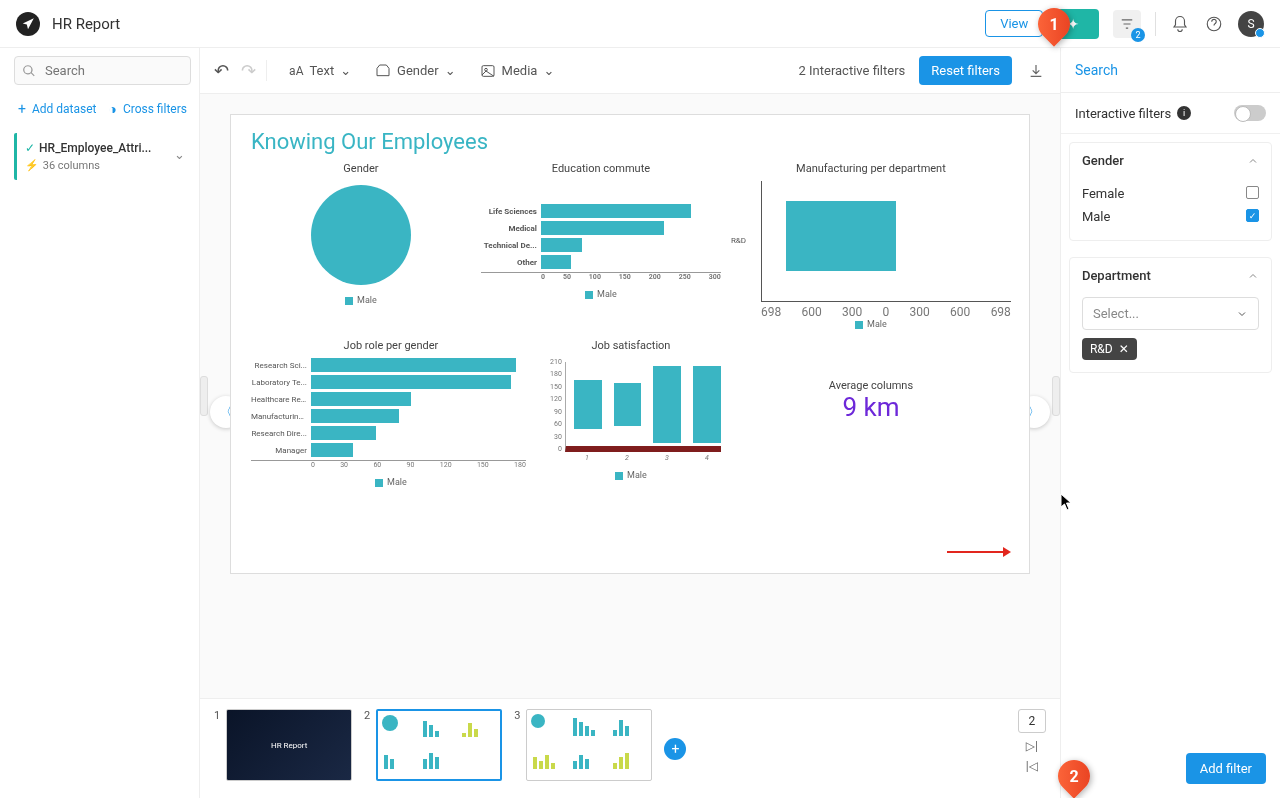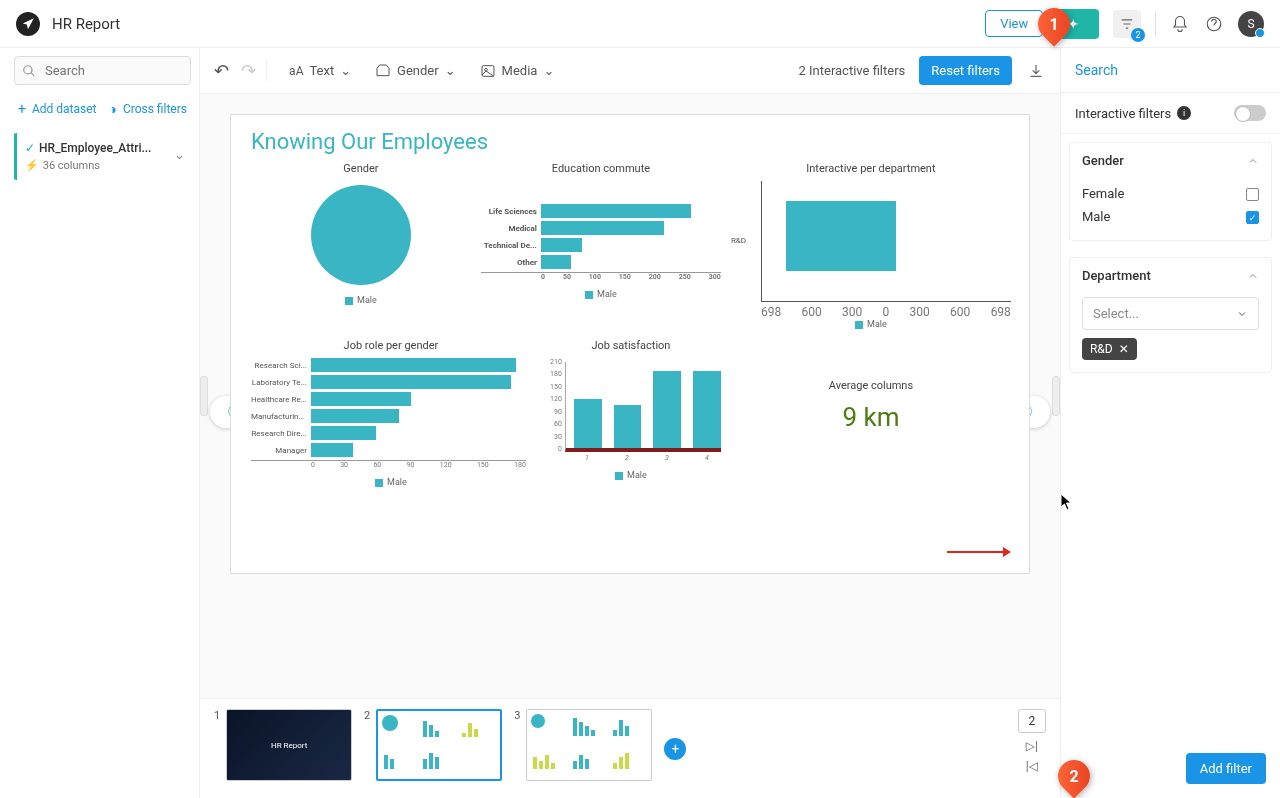--- a/index.html
+++ b/index.html
@@ -72,23 +72,23 @@
     
     .dist-chart { position:relative; height:130px; }
     .dist-yaxis { border-left:1px solid #555; height:120px; position:absolute; left:30px; top:0;}
     .dist-xaxis { border-top:1px solid #555; width:250px; position:absolute; left:30px; top:120px;}
     .dist-bar { position:absolute; background:#3ab5c3; height:70px; width:110px; left:55px; top:20px; }
     .dist-label { position:absolute; left:0; top:55px; font-size:8px; color:#555; }
     .dist-ticks { position:absolute; top:124px; left:30px; width:250px; display:flex; justify-content:space-between; font-size:12px; color:#777;}
     
     .stat-box { text-align:center; margin-top:40px; }
     .stat-label { font-size:11px; color:#444; }
-    .stat-value { color:#4d7c0f; font-size:26px; margin-top:10px; }
-    
-    .vbar-chart { display:flex; align-items:flex-end; height:90px; gap:12px; border-left:1px solid #aaa; border-bottom:4px solid #7f1d1d; padding-left:8px; position:relative;}
+    .stat-value { color:#6d28d9; font-size:26px; }
+    
+    .vbar-chart { display:flex; align-items:center; height:90px; gap:12px; border-left:1px solid #aaa; border-bottom:6px solid #7f1d1d; padding-left:8px; position:relative;}
     .vbar { background:#3ab5c3; width:36px; }
     .vbar-yaxis { position:absolute; left:-24px; top:-4px; height:95px; display:flex; flex-direction:column; justify-content:space-between; font-size:7px; color:#777; text-align:right; width:20px;}
     .vbar-xaxis { display:flex; gap:12px; padding-left:8px; margin-top:2px; font-size:7px; color:#777;}
     .vbar-xaxis span { width:36px; text-align:center; font-style:italic;}
     
     .nav-arrow { position:absolute; top:50%; width:32px; height:32px; background:#fff; border-radius:50%; box-shadow:0 1px 4px rgba(0,0,0,0.2); display:flex; align-items:center; justify-content:center; color:#1a94e6; cursor:pointer; }
     .nav-arrow.left { left: 10px; }
     .nav-arrow.right { right: 10px; }
     .edge-handle { position:absolute; width:8px; height:40px; background:#eee; border:1px solid #ddd; border-radius:3px; top:50%; transform:translateY(-50%);}
     .edge-handle.left{left:0;}
@@ -113,21 +113,21 @@
     .rp-header { padding: 14px; color:#1a94e6; font-size:14px; border-bottom:1px solid #eee; }
     .rp-row { padding: 12px 14px; display:flex; align-items:center; font-size:13px; color:#333; border-bottom:1px solid #f0f0f0;}
     .info-icon { background:#333; color:white; width:14px; height:14px; border-radius:50%; font-size:9px; display:inline-flex; align-items:center; justify-content:center; margin-left:6px;}
     .toggle { margin-left:auto; width:32px; height:16px; background:#ccc; border-radius:10px; position:relative;}
     .toggle::after{content:''; position:absolute; width:14px; height:14px; background:white; border-radius:50%; top:1px; left:1px; border:1px solid #bbb;}
     
     .filter-section { border:1px solid #eee; margin:8px; border-radius:4px; }
     .fs-header { padding:10px 12px; font-size:13px; font-weight:500; display:flex; align-items:center;}
     .fs-header svg { margin-left:auto; }
     .fs-body { padding: 4px 12px 12px; }
-    .checkbox-row { display:flex; align-items:flex-end; gap:24px; padding:4px 0; font-size:13px;}
+    .checkbox-row { display:flex; align-items:flex-start; gap:24px; padding:4px 0; font-size:13px;}
     .cb { width:13px; height:13px; border:1.5px solid #888; border-radius:2px; display:inline-flex; align-items:center; justify-content:center;}
     .cb.checked { background:#1a94e6; border-color:#1a94e6; color:white; font-size:9px;}
     .select-box { border:1px solid #ddd; border-radius:4px; padding:8px 10px; display:flex; align-items:center; font-size:13px; color:#888; margin-bottom:8px;}
     .select-box svg { margin-left:auto; }
     .chip { background:#444; color:white; padding:4px 8px; border-radius:4px; font-size:12px; display:inline-flex; align-items:center; gap:6px;}
     .chip-x { cursor:pointer; }
     
     .add-filter-btn { background:#1a94e6; color:white; border:none; padding:8px 14px; border-radius:4px; font-size:13px; cursor:pointer; margin:auto 14px 14px auto; align-self:flex-end;}
     
     .cursor { position:absolute; left:1060px; top:493px; z-index:150; font-size:14px;}
@@ -291,21 +291,21 @@
                   <span>150</span>
                   <span>200</span>
                   <span>250</span>
                   <span>300</span>
                 </div>
             </div>
             <div class="legend"><span class="legend-sq"></span><span>Male</span></div>
           </div>
 
           <div class="chart-box">
-            <div class="chart-title">Interactive per department</div>
+            <div class="chart-title">Manufacturing per department</div>
             <div class="dist-chart">
               <div class="dist-yaxis"></div>
               <div class="dist-xaxis"></div>
               <div class="dist-bar"></div>
               <div class="dist-label">R&amp;D</div>
               <div class="dist-ticks">
                   <span>698</span>
                   <span>600</span>
                   <span>300</span>
                   <span>0</span>

